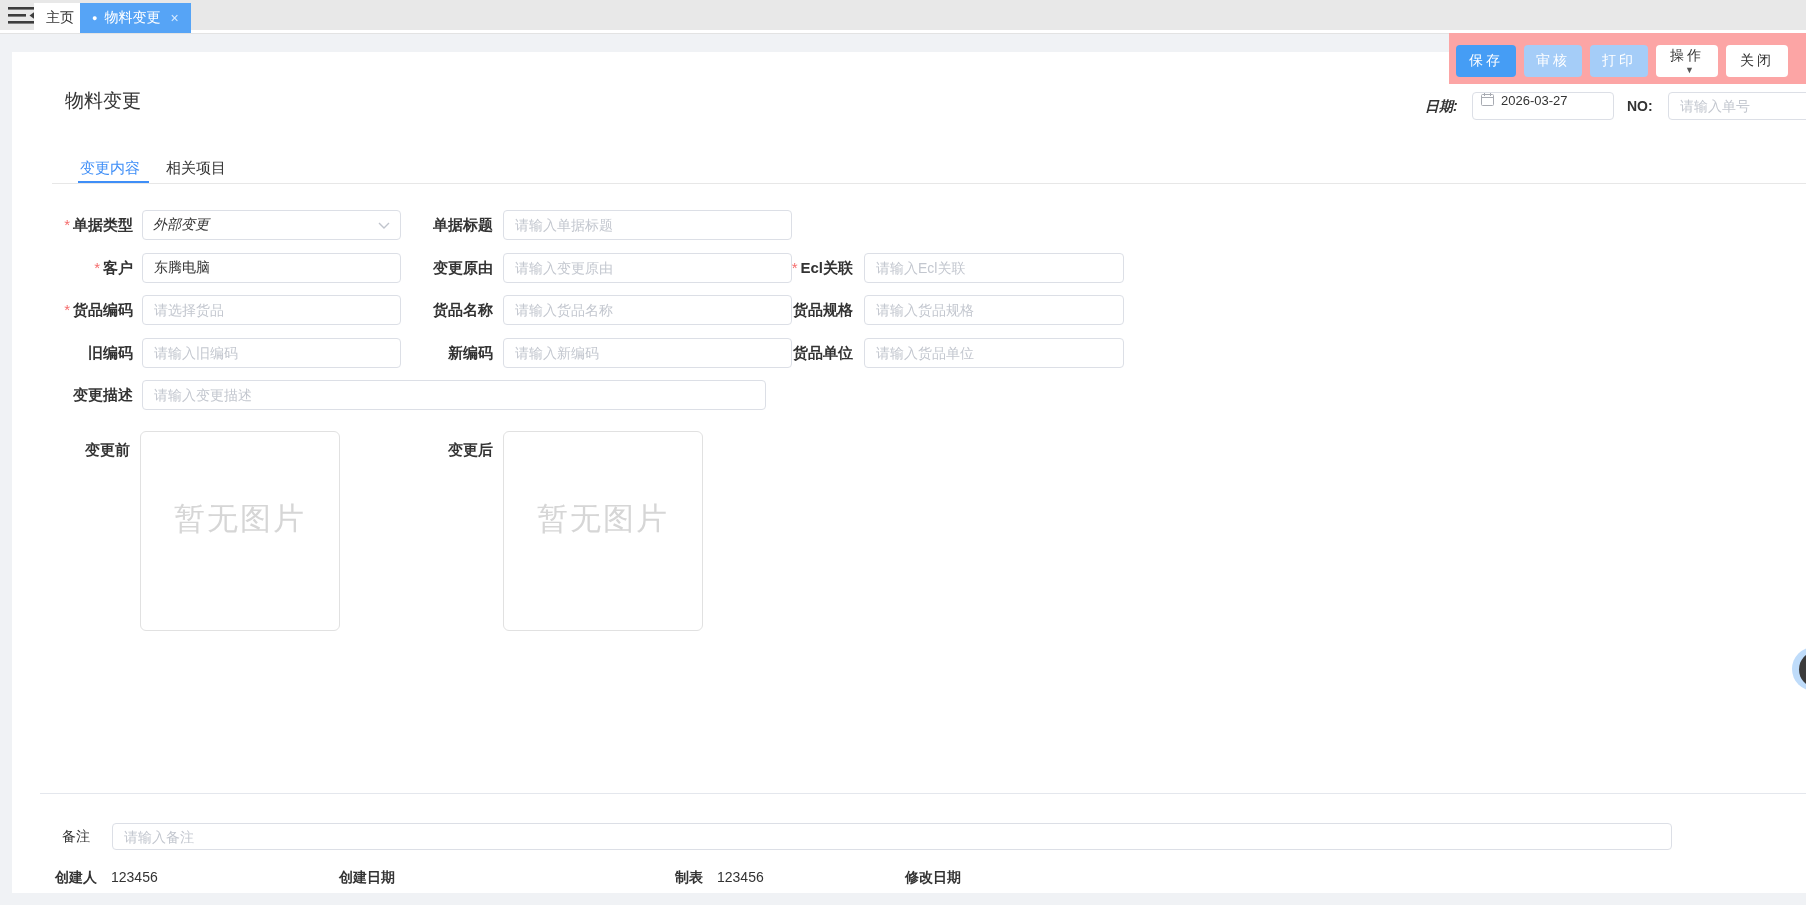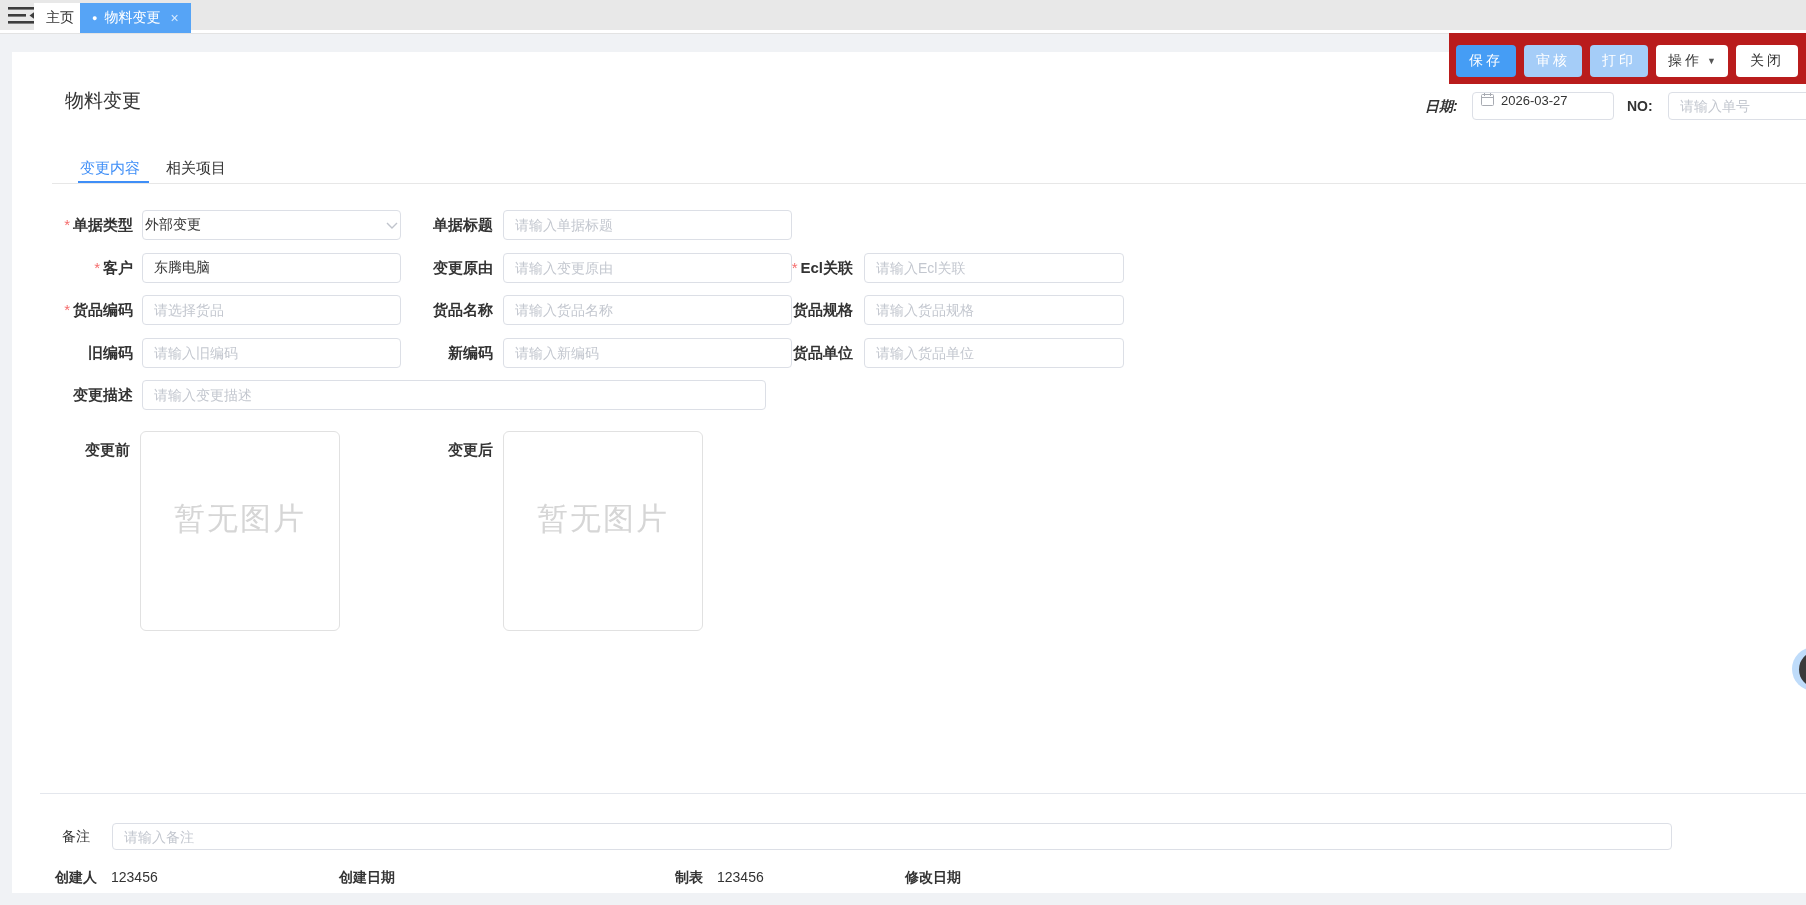--- a/index.html
+++ b/index.html
@@ -14,25 +14,25 @@
   .wtab { position:absolute; top:3px; height:27px; display:flex; align-items:center; font-size:14px; padding:15px 12px; cursor:pointer; }
   .wtab-home { left:34px; background:#fff; color:#333; }
   .wtab-active { left:80px; background:#56a4f6; color:#fff; }
   .wtab-dot { font-size:9px; margin-right:7px; color:#fff; }
   .wtab-close { margin-left:10px; color:#d6eaff; font-size:14px; line-height:1; }
 
   
   .card { position:absolute; left:12px; top:52px; width:1794px; height:841px; background:#fff; }
 
   
-  .toolbar { position:absolute; left:1449px; top:33px; width:357px; height:51px; background:#b91c1c; display:flex; align-items:flex-end; padding:0 0 7px 7px; gap:8px; }
+  .toolbar { position:absolute; left:1449px; top:33px; width:357px; height:51px; background:#fca5a5; display:flex; align-items:flex-end; padding:0 0 7px 7px; gap:8px; }
   .btn { height:32px; border:none; border-radius:4px; font-size:14px; letter-spacing:3px; padding:0 12px; cursor:pointer; font-family:inherit; display:inline-flex; align-items:center; justify-content:center; }
   .btn-primary { background:#459df5; color:#fff; min-width:60px; }
   .btn-disabled { background:#a5cdf8; color:#fff; min-width:58px; }
-  .btn-plain { background:#fff; color:#333; min-width:62px; }
+  .btn-plain { background:#fff; color:#333; min-width:62px;flex-direction:column; }
   .btn-caret { font-size:9px; color:#555; margin-left:5px; letter-spacing:0; }
 
   
   .doc-title { position:absolute; left:65px; top:88px; font-size:19px; color:#333; }
   .meta-label { position:absolute; top:92px; height:28px; line-height:28px; font-size:14px; font-weight:bold; color:#333; }
   .date-box { position:absolute; left:1472px; top:92px; width:142px; height:28px; border:1px solid #dcdfe6; border-radius:4px; background:#fff; display:flex; align-items:flex-start; padding:0 8px; gap:7px; cursor:pointer; }
   .date-text { font-size:13px; color:#333; }
   .finput { border:1px solid #dcdfe6; border-radius:4px; background:#fff; font-size:14px; color:#333; padding:0 11px; outline:none; font-family:inherit; }
   .finput::placeholder { color:#c3c7cf; }
   .no-input { position:absolute; left:1668px; top:92px; width:200px; height:28px; }
@@ -45,21 +45,21 @@
   .ctab-border { position:absolute; left:52px; right:0; top:183px; height:1px; background:#e7e7e7; }
 
   
   .flabel { position:absolute; width:140px; height:30px; line-height:30px; text-align:right; font-size:15px; font-weight:bold; color:#333; }
   .req { color:#f56c6c; margin-right:3px; font-weight:normal; }
   .r1 { top:210px; } .r2 { top:253px; } .r3 { top:295px; } .r4 { top:338px; } .r5 { top:380px; }
   .lc1 { left:-7px; } .lc2 { left:353px; } .lc3 { left:713px; }
   .field { position:absolute; height:30px; }
   .fc1 { left:142px; width:259px; } .fc2 { left:503px; width:289px; } .fc3 { left:864px; width:260px; }
   .fwide { left:142px; width:624px; }
-  .fselect { position:absolute; height:30px; border:1px solid #dcdfe6; border-radius:4px; background:#fff; display:flex; align-items:center; justify-content:space-between; padding:0 2px; cursor:pointer; }
+  .fselect { position:absolute; height:30px; border:1px solid #dcdfe6; border-radius:4px; background:#fff; display:flex; align-items:center; justify-content:space-between; padding:0 10px; cursor:pointer;font-style:italic; }
   .fselect .fval { font-size:14px; color:#333; }
 
   
   .img-label { position:absolute; top:441px; width:140px; text-align:right; font-size:15px; font-weight:bold; color:#333; }
   .imgbox { position:absolute; top:431px; width:200px; height:200px; border:1px solid #e1e1e1; border-radius:6px; background:#fff; display:flex; align-items:center; justify-content:center; }
   .imgbox span { color:#d6d6d6; font-size:31px; letter-spacing:2px; transform:translateY(-12px); }
 
   
   .divider { position:absolute; left:40px; right:0; top:793px; height:1px; background:#e4e7ed; }
   .remark-label { position:absolute; left:10px; top:823px; width:80px; height:27px; line-height:27px; text-align:right; font-size:14px; font-weight:normal; color:#333; }

